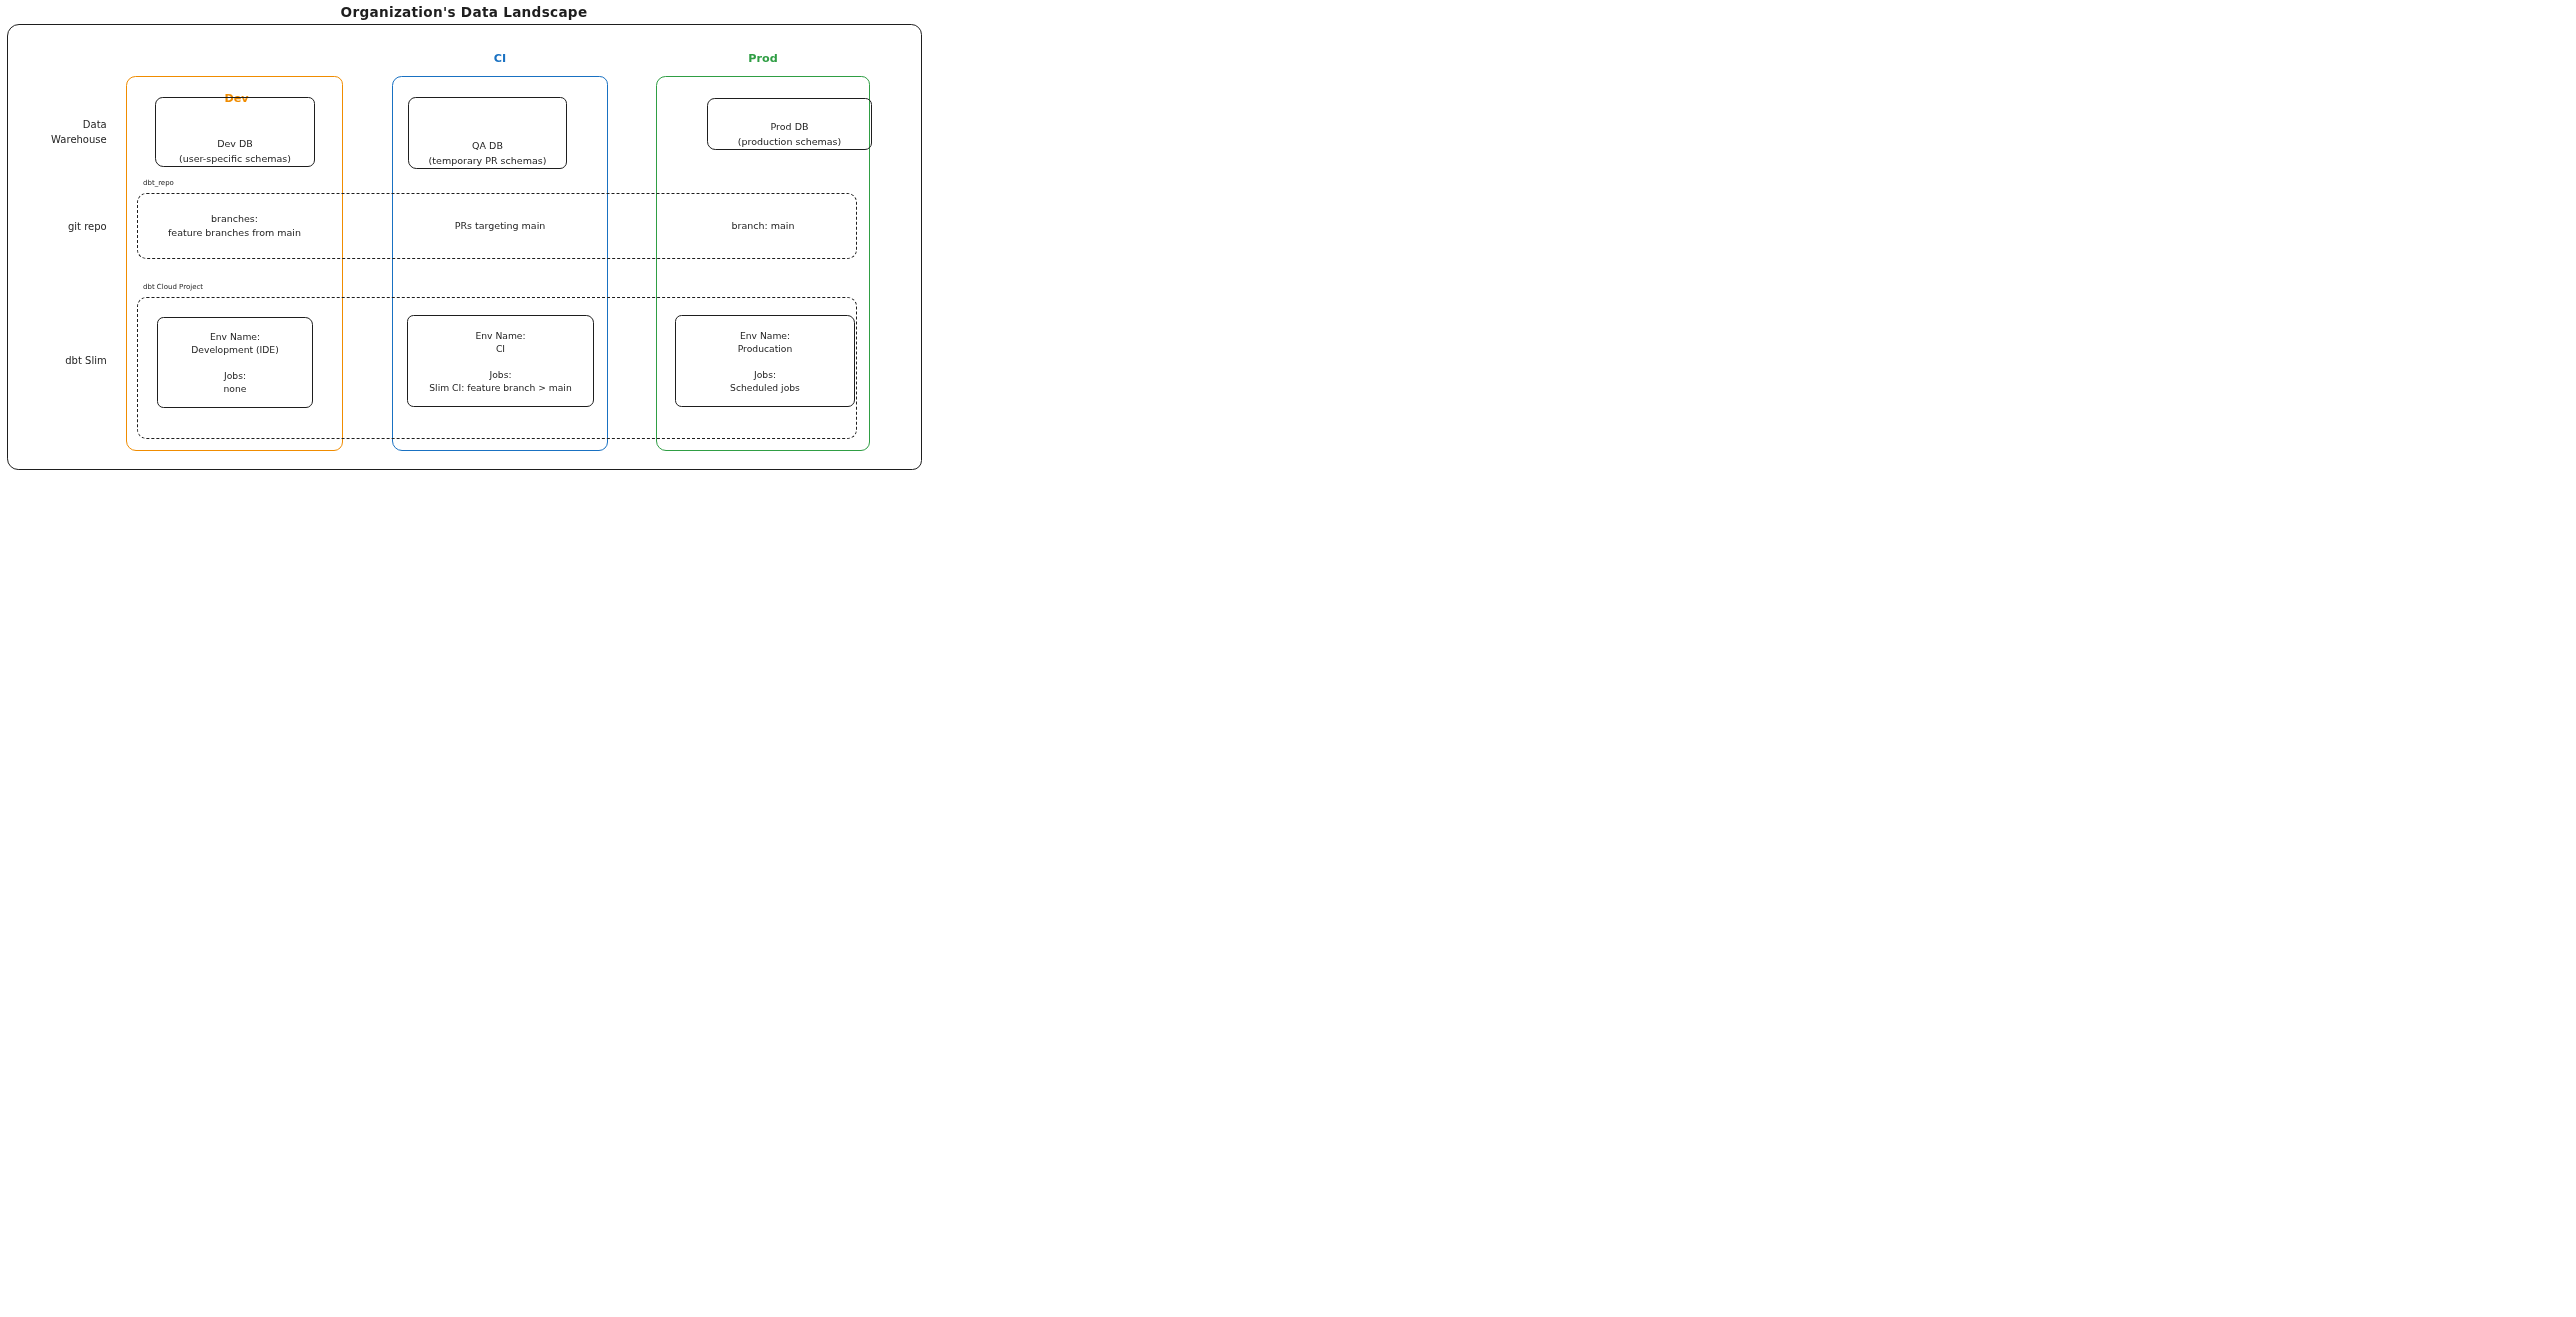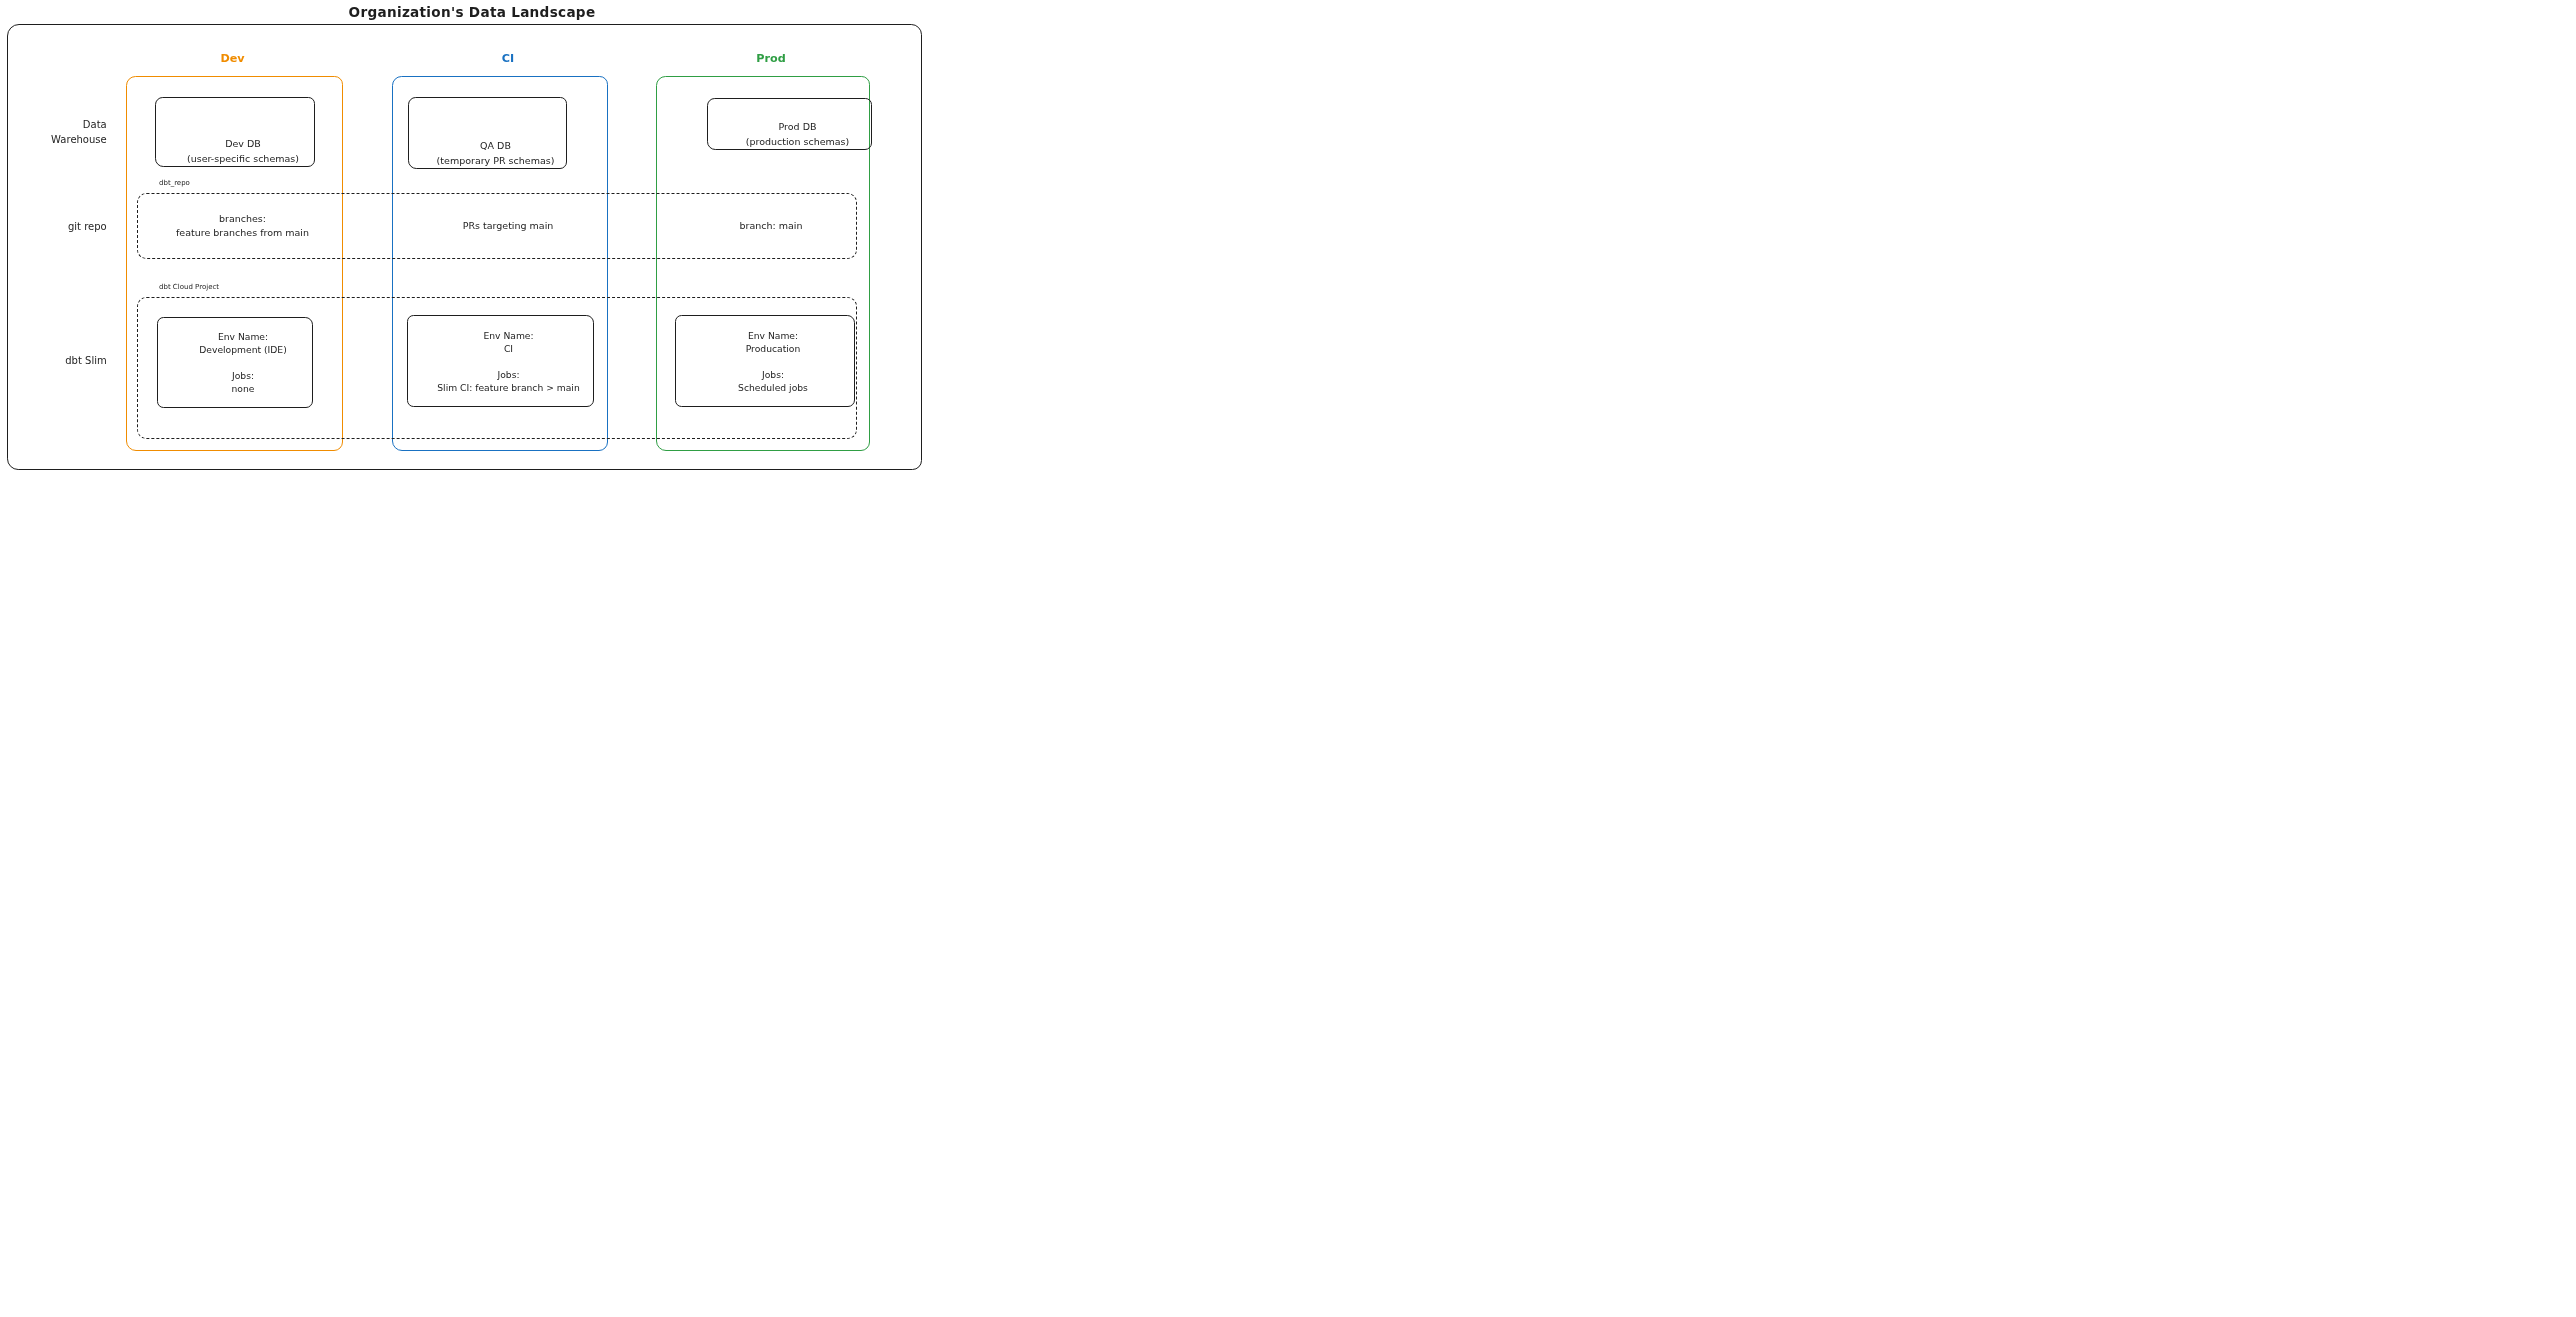--- a/index.html
+++ b/index.html
@@ -1,36 +1,36 @@
 <!DOCTYPE html>
 <html style="font-size:9.5px"><head>
 <meta charset="utf-8">
 <style>
   html,body{margin:0;padding:0;background:#ffffff;}
   .canvas{
     position:relative;width:928px;height:475px;background:#ffffff;
     font-family:"DejaVu Sans",sans-serif;color:#1e1e1e;overflow:hidden;
   }
-  .abs{position:absolute;box-sizing:border-box;padding-left:16px;}
+  .abs{position:absolute;box-sizing:border-box;}
   .title{
     left:0;right:0;top:3.6px;text-align:center;
     font-size:13.6px;font-weight:bold;letter-spacing:0.3px;
   }
   .outer-frame{
     left:6.5px;top:24px;width:915px;height:446px;
     border:1.8px solid #1e1e1e;border-radius:12px 10.7px 9.5px 11.2px;
   }
   .col-header{height:14px;text-align:center;font-size:11.2px;font-weight:bold;top:52px;}
   .col-frame{
     top:76px;height:375px;border-radius:9.5px 8.3px 9px 10px;background:transparent;
   }
   .col-frame.dev{left:126px;width:217px;border:1.8px solid #f08c00;}
   .col-frame.ci{left:392px;width:216px;border:1.8px solid #1971c2;}
   .col-frame.prod{left:656px;width:214px;border:1.8px solid #2f9e44;}
-  .hdr-dev{left:116px;width:217px;color:#f08c00;}
+  .hdr-dev{left:128px;width:217px;color:#f08c00;margin-top:40px;}
   .hdr-ci{left:392px;width:216px;color:#1971c2;}
   .hdr-prod{left:656px;width:214px;color:#2f9e44;}
   .row-label{
     left:10.7px;width:96px;text-align:right;font-size:10px;line-height:15.4px;
   }
   .db-box{
     border:1.5px solid #1e1e1e;border-radius:7.7px 6.5px 7px 8.3px;
     display:flex;flex-direction:column;align-items:center;justify-content:flex-end;
     text-align:center;font-size:9.5px;line-height:15px;background:transparent;
   }

